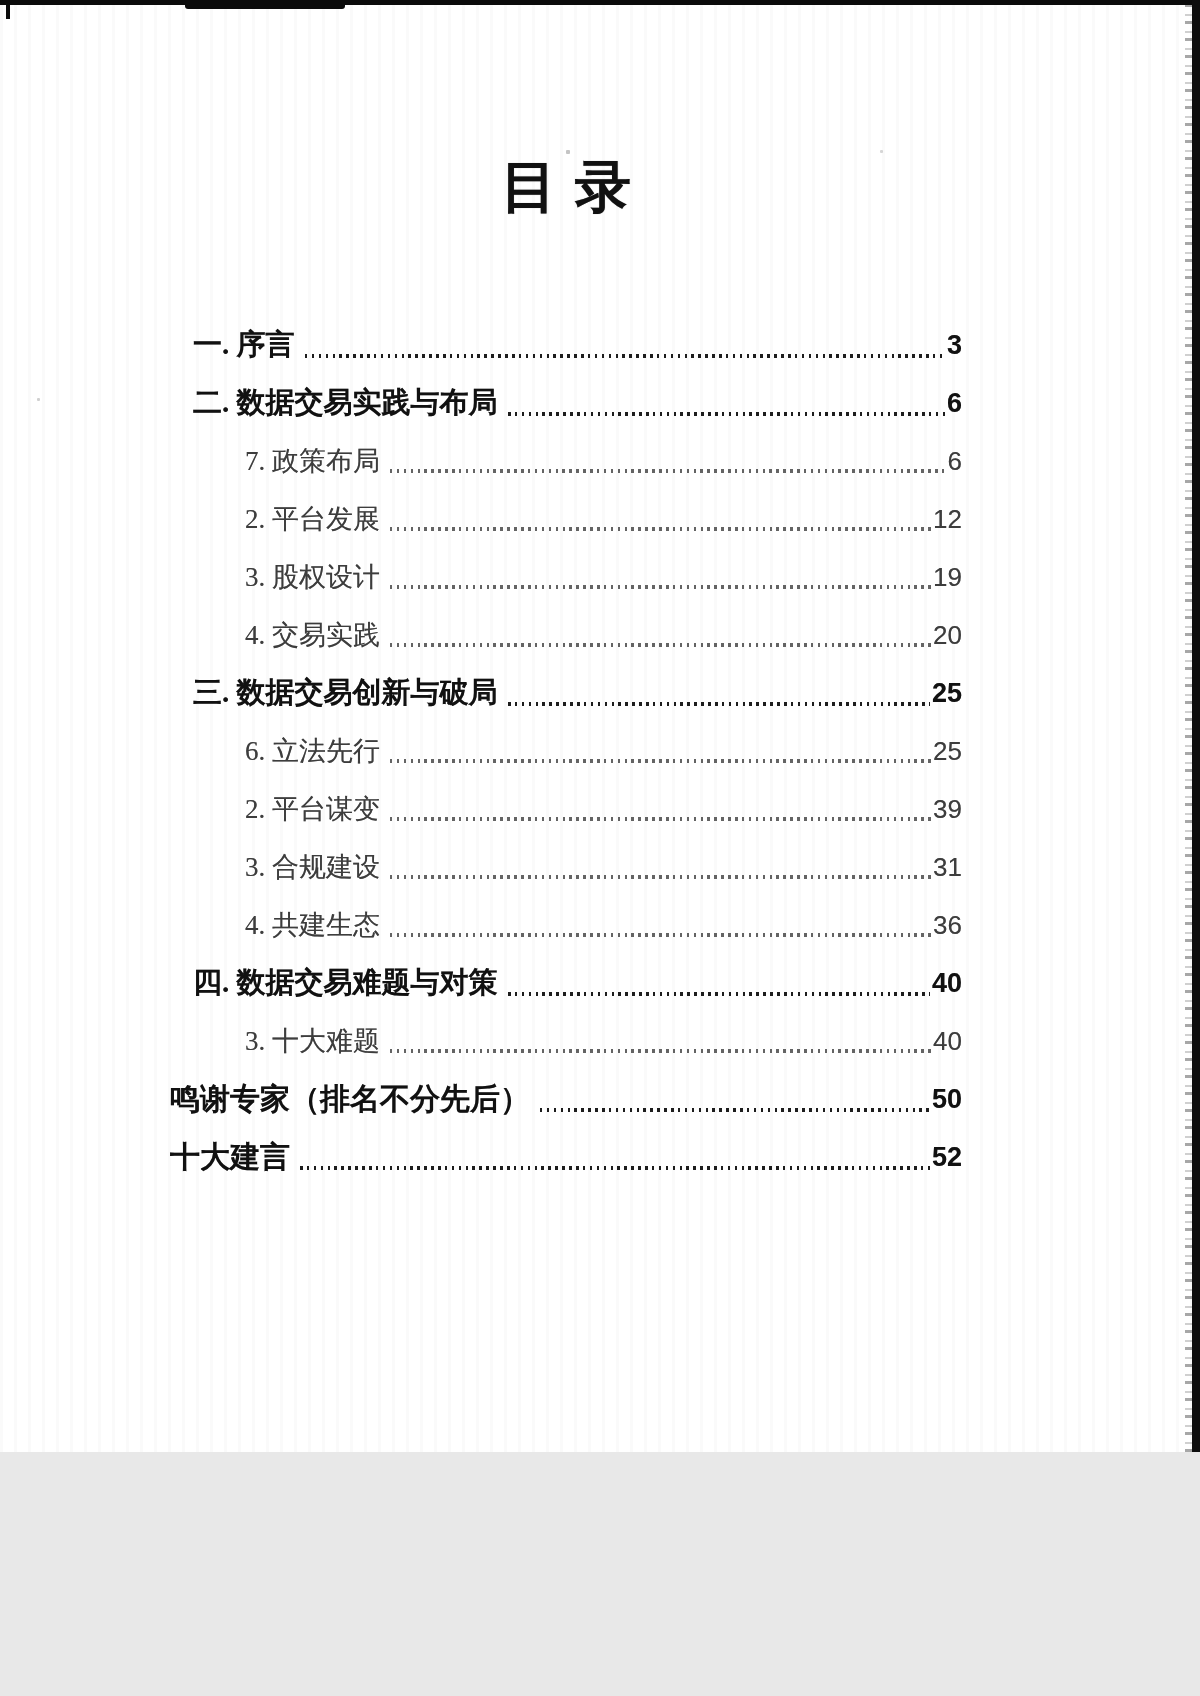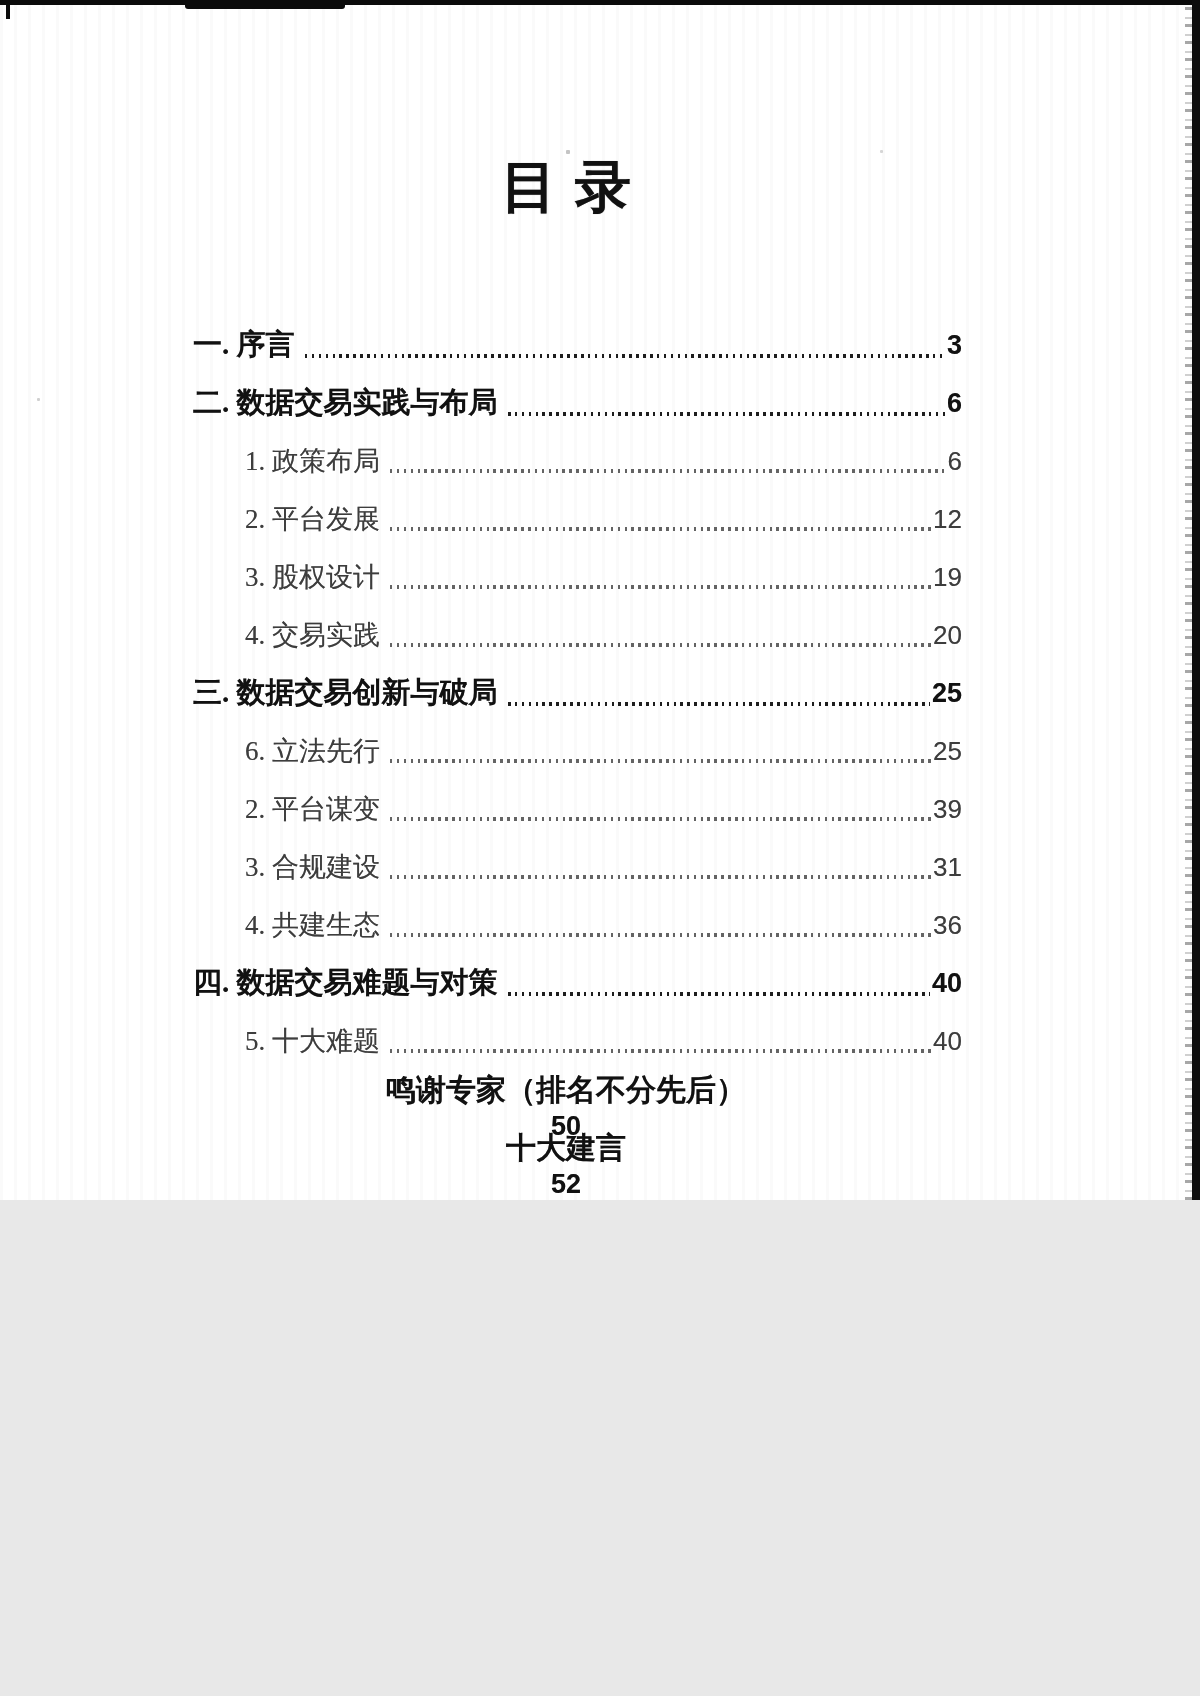--- a/index.html
+++ b/index.html
@@ -1,19 +1,19 @@
 <!DOCTYPE html>
 <html lang="zh"><head>
 <meta charset="utf-8">
 <title>目录</title>
 <style>
   html,body{margin:0;padding:0;background:#e8e8e8;}
   .page{
     position:relative;
-    width:1200px;height:1200px;
+    width:1200px;height:1452px;
     margin:0 auto;
     background:
       repeating-linear-gradient(90deg, rgba(0,0,0,0.018) 0 3px, rgba(0,0,0,0) 3px 14px),
       #ffffff;
     overflow:hidden;
     font-family:"Liberation Serif","DejaVu Serif",serif;
     color:#1a1a1a;
   }
   
   .edge-top{position:absolute;top:0;left:0;right:0;height:5px;background:#0b0b0b;}
@@ -43,21 +43,21 @@
   .toc{position:absolute;top:316px;left:170px;width:792px;}
   .toc-row{display:flex;align-items:center;height:58px;white-space:nowrap;}
   .toc-label{text-shadow:0 0 .6px rgba(0,0,0,.4);}
   .toc-page{text-shadow:0 0 .6px rgba(0,0,0,.4);}
   .leader{
     flex:1;height:4px;position:relative;top:10px;margin:0 2px 0 10px;min-width:30px;
     background-image:repeating-linear-gradient(90deg, currentColor 0 2.5px, rgba(0,0,0,0) 2.5px 6.9px);
     background-repeat:repeat-x;background-size:auto 4px;background-position:0 bottom;
     opacity:.8;
   }
-  .toc-row.level-0{padding-left:0;font-size:30px;flex-direction:column;}
+  .toc-row.level-0{padding-left:0;font-size:30px;}
   .toc-row.level-1{padding-left:23px;font-size:29px;text-align:center;}
   .toc-row.level-2{padding-left:75px;font-size:27px;color:#3d3d3d;}
   .toc-row.bold{font-weight:700;color:#111;}
   .toc-row.bold .leader{height:5px;opacity:.95;}
   .toc-page{font-family:"Liberation Sans","DejaVu Sans",sans-serif;font-size:26px;}
   .toc-row.bold .toc-page{font-size:27px;}
 
   .page-footer{
     position:absolute;left:0;right:24px;top:1532px;
     text-align:center;
@@ -91,21 +91,21 @@
         <span class="toc-page">3</span>
       </div>
 
       <div class="toc-row level-1 bold">
         <span class="toc-label">二. 数据交易实践与布局</span>
         <span class="leader"></span>
         <span class="toc-page">6</span>
       </div>
 
       <div class="toc-row level-2">
-        <span class="toc-label">1. 政策布局</span>
+        <span class="toc-label">7. 政策布局</span>
         <span class="leader"></span>
         <span class="toc-page">6</span>
       </div>
 
       <div class="toc-row level-2">
         <span class="toc-label">2. 平台发展</span>
         <span class="leader"></span>
         <span class="toc-page">12</span>
       </div>
 
@@ -151,21 +151,21 @@
         <span class="toc-page">36</span>
       </div>
 
       <div class="toc-row level-1 bold">
         <span class="toc-label">四. 数据交易难题与对策</span>
         <span class="leader"></span>
         <span class="toc-page">40</span>
       </div>
 
       <div class="toc-row level-2">
-        <span class="toc-label">5. 十大难题</span>
+        <span class="toc-label">3. 十大难题</span>
         <span class="leader"></span>
         <span class="toc-page">40</span>
       </div>
 
 
       <div class="toc-row level-0 bold">
         <span class="toc-label">鸣谢专家（排名不分先后）</span>
         <span class="leader"></span>
         <span class="toc-page">50</span>
       </div>

